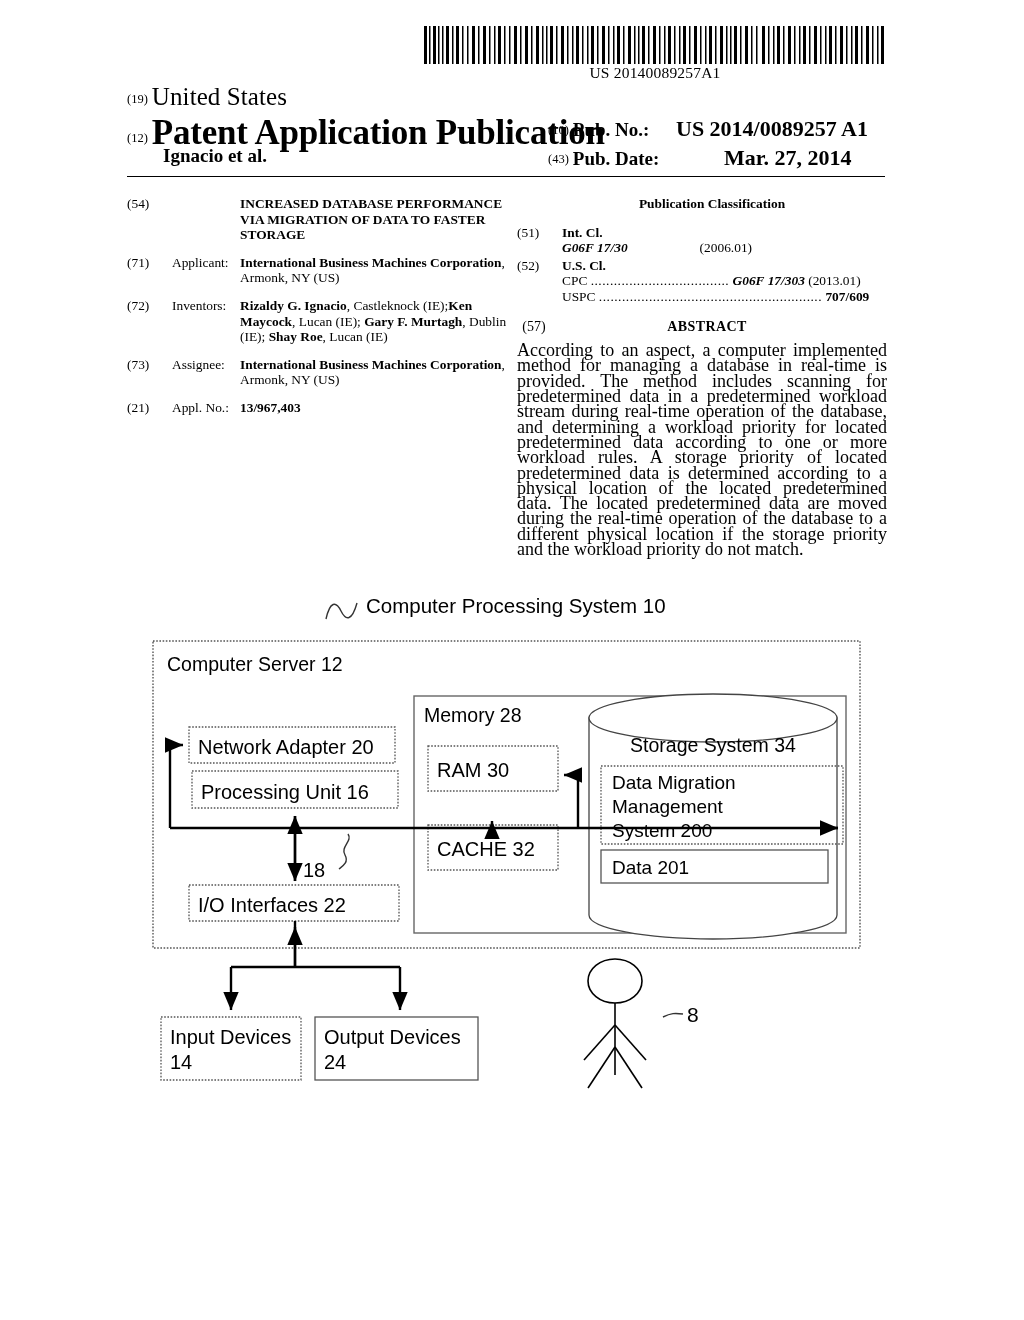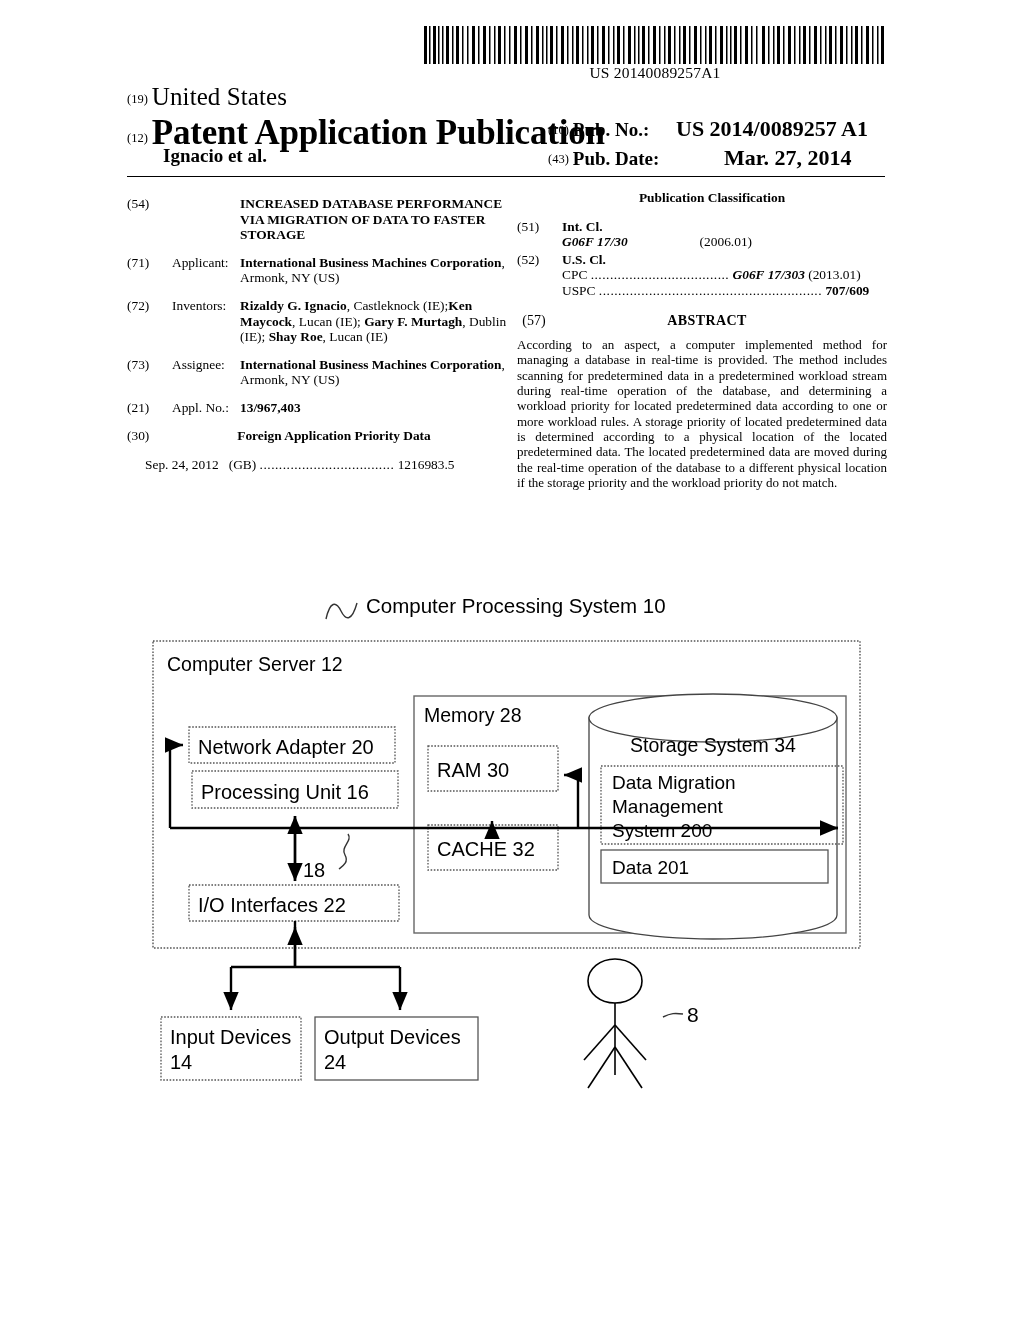--- a/index.html
+++ b/index.html
@@ -116,21 +116,21 @@
     position: absolute;
     left: 127px;
     top: 196px;
     width: 385px;
     font-size: 13.4px;
     line-height: 15.6px;
   }
   #right-col {
     position: absolute;
     left: 517px;
-    top: 190px;
+    top: 196px;
     width: 370px;
     font-size: 13.4px;
     line-height: 15.6px;
   }
 
   .field {
     position: relative;
     margin-bottom: 12px;
   }
   .fnum {
@@ -174,21 +174,21 @@
     letter-spacing: 0.4px;
     padding-left: 10px;
     margin-bottom: 9px;
   }
   #abstract-heading .fnum {
     font-weight: normal;
     letter-spacing: 0;
   }
   #abstract-body {
     text-align: justify;
-    font-size: 13px;
+    font-size: 18px;
     line-height: 15.3px;
     hyphens: none;
   }
   .dots { letter-spacing: 0.5px; }
 
   .priority-row {
     margin-left: 18px;
     margin-top: 2px;
     white-space: nowrap;
   }
@@ -356,25 +356,20 @@
     <div class="fbody"><span class="b">International Business Machines Corporation</span><span>, Armonk, NY (US)</span></div>
   </div>
 
   <div class="field">
     <span class="fnum">(21)</span>
     <span class="flabel">Appl. No.:</span>
     <div class="fbody b">13/967,403</div>
   </div>
 
 
-  <div class="field">
-    <span class="fnum">(30)</span>
-    <div class="fbody-wide b" style="text-align:center; padding-right:16px;">Foreign Application Priority Data</div>
-    <div class="priority-row" style="margin-top:14px;"><span>Sep. 24, 2012</span>&nbsp;&nbsp;&nbsp;<span>(GB)</span>&nbsp;<span class="dots">...................................</span>&nbsp;<span>1216983.5</span></div>
-  </div>
 
 </div>
 
 <div id="right-col">
 
   <div id="pc-heading">Publication Classification</div>
 
   <div class="field" style="margin-bottom:2px;">
     <span class="fnum">(51)</span>
     <div class="fbody-wide">

